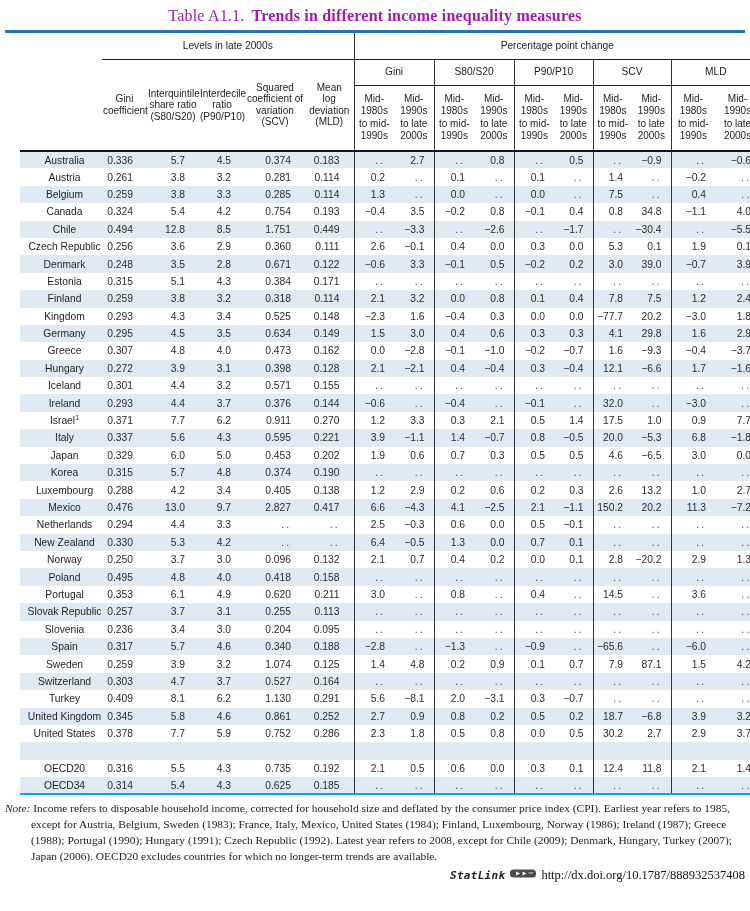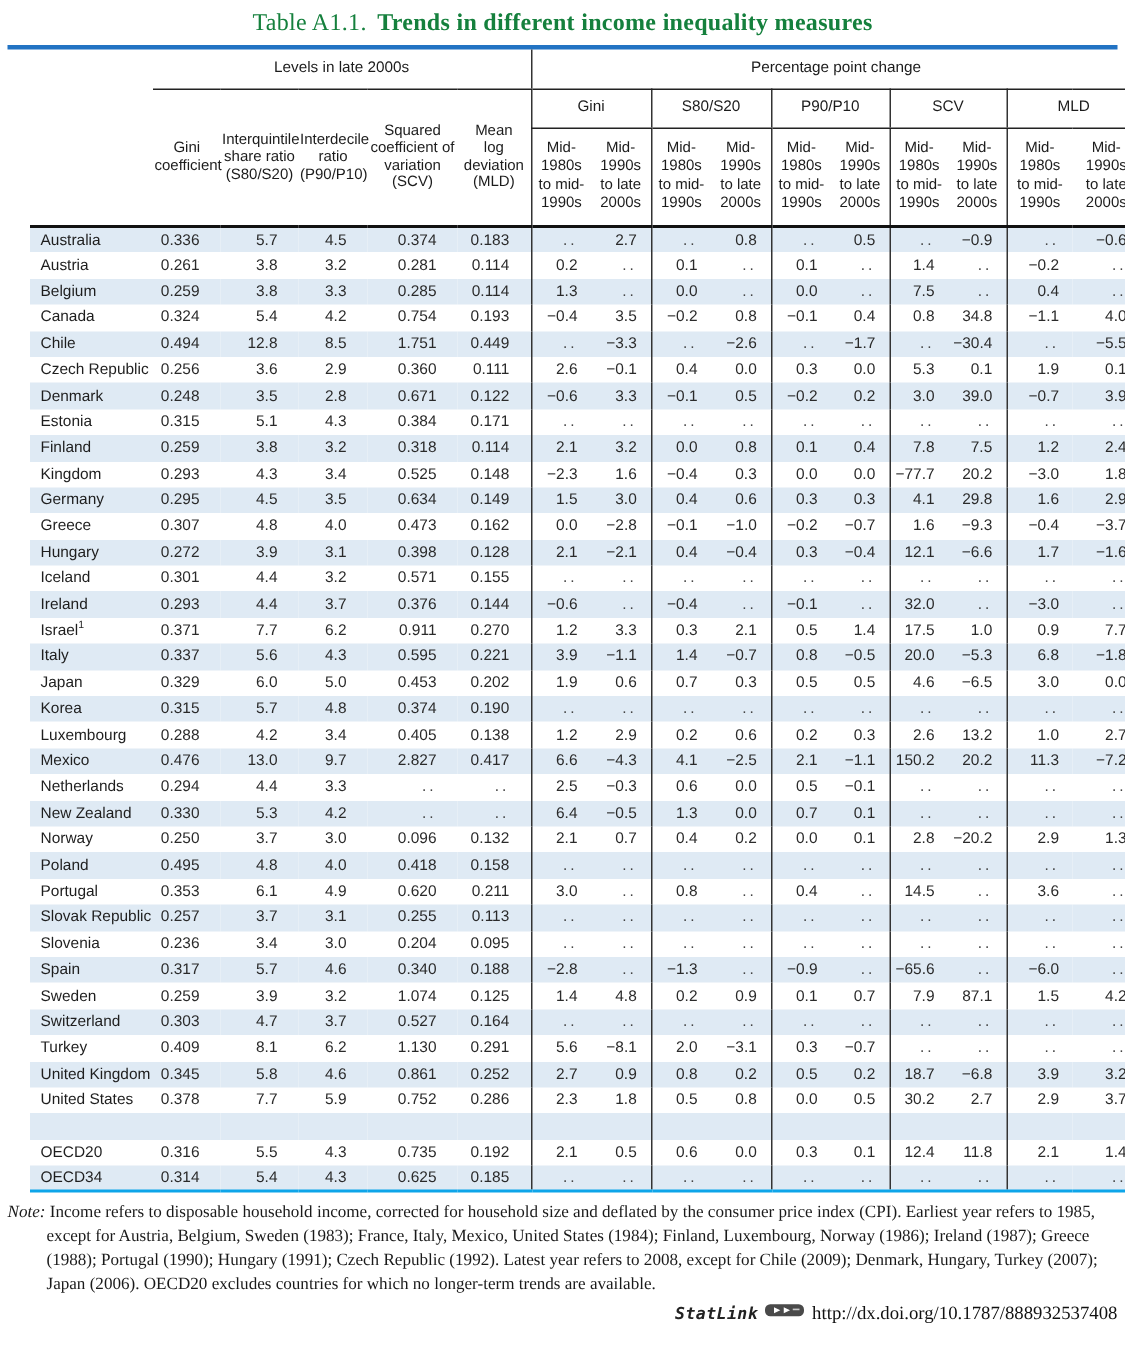--- a/index.html
+++ b/index.html
@@ -3,21 +3,21 @@
 <meta charset="utf-8">
 <style>
   * { margin:0; padding:0; box-sizing:border-box; }
   html,body { background:#fff; }
   .page {
     width:750px; height:911px; background:#fff; position:relative;
     font-family:"Liberation Sans", sans-serif; color:#222; overflow:hidden;
     padding:0 5px;
   }
   .title { text-align:center; padding-top:7px; font-family:"Liberation Serif", serif;
-           font-size:16px; color:#15803d; letter-spacing:0.2px; }
+           font-size:16px; color:#a21caf; letter-spacing:0.2px; }
   .title .prefix { font-weight:normal; margin-right:7px; }
   .title .main { font-weight:bold; }
   .blue-rule { height:3px; background:var(--rule-blue,#2273c3); margin-top:5px; }
 
   table.ineq { width:740px; border-collapse:collapse; table-layout:fixed;margin-left:15px; }
   th, td { font-weight:normal; vertical-align:middle; }
 
   
   thead th { font-size:10.2px; color:#1c1c1c; text-align:center; line-height:1.15; }
   tr.rA th { height:26px; }
@@ -25,21 +25,21 @@
   th.corner { border-bottom:2px solid #111; }
   tr.rB th.grp { height:26px; border-bottom:1px solid #222; }
   th.lvh { white-space:pre-line; font-size:10px; border-bottom:2px solid #111; padding:0 1px; }
   tr.rC th { height:66px; white-space:pre-line; font-size:10px; line-height:1.25;
              border-bottom:2px solid #111; }
   .bl { border-left:1px solid #333; }
 
   
   tbody td { height:17.4px; font-size:10.3px; color:#2a2a2a; }
   tbody tr:nth-child(odd) { background:var(--stripe-blue,#dfeaf4); }
-  td.c-country { text-align:left; padding-left:7px; white-space:nowrap; color:#1e1e1e; }
+  td.c-country { text-align:center; padding-left:7px; white-space:nowrap; color:#1e1e1e; }
   td.c-country sup { font-size:7px; vertical-align:super; line-height:0; }
   td.num { text-align:right; }
   td.lv { padding-right:14px; }
   td.ch { padding-right:9px; }
   td.missing { letter-spacing:2px; color:#444; }
   tbody tr:last-child td { border-bottom:2px solid #0ea5e9; }
 
   
   .notes { margin-top:6px; font-family:"Liberation Serif", serif; font-size:11.4px;
            color:#1a1a1a; line-height:1.38; }

